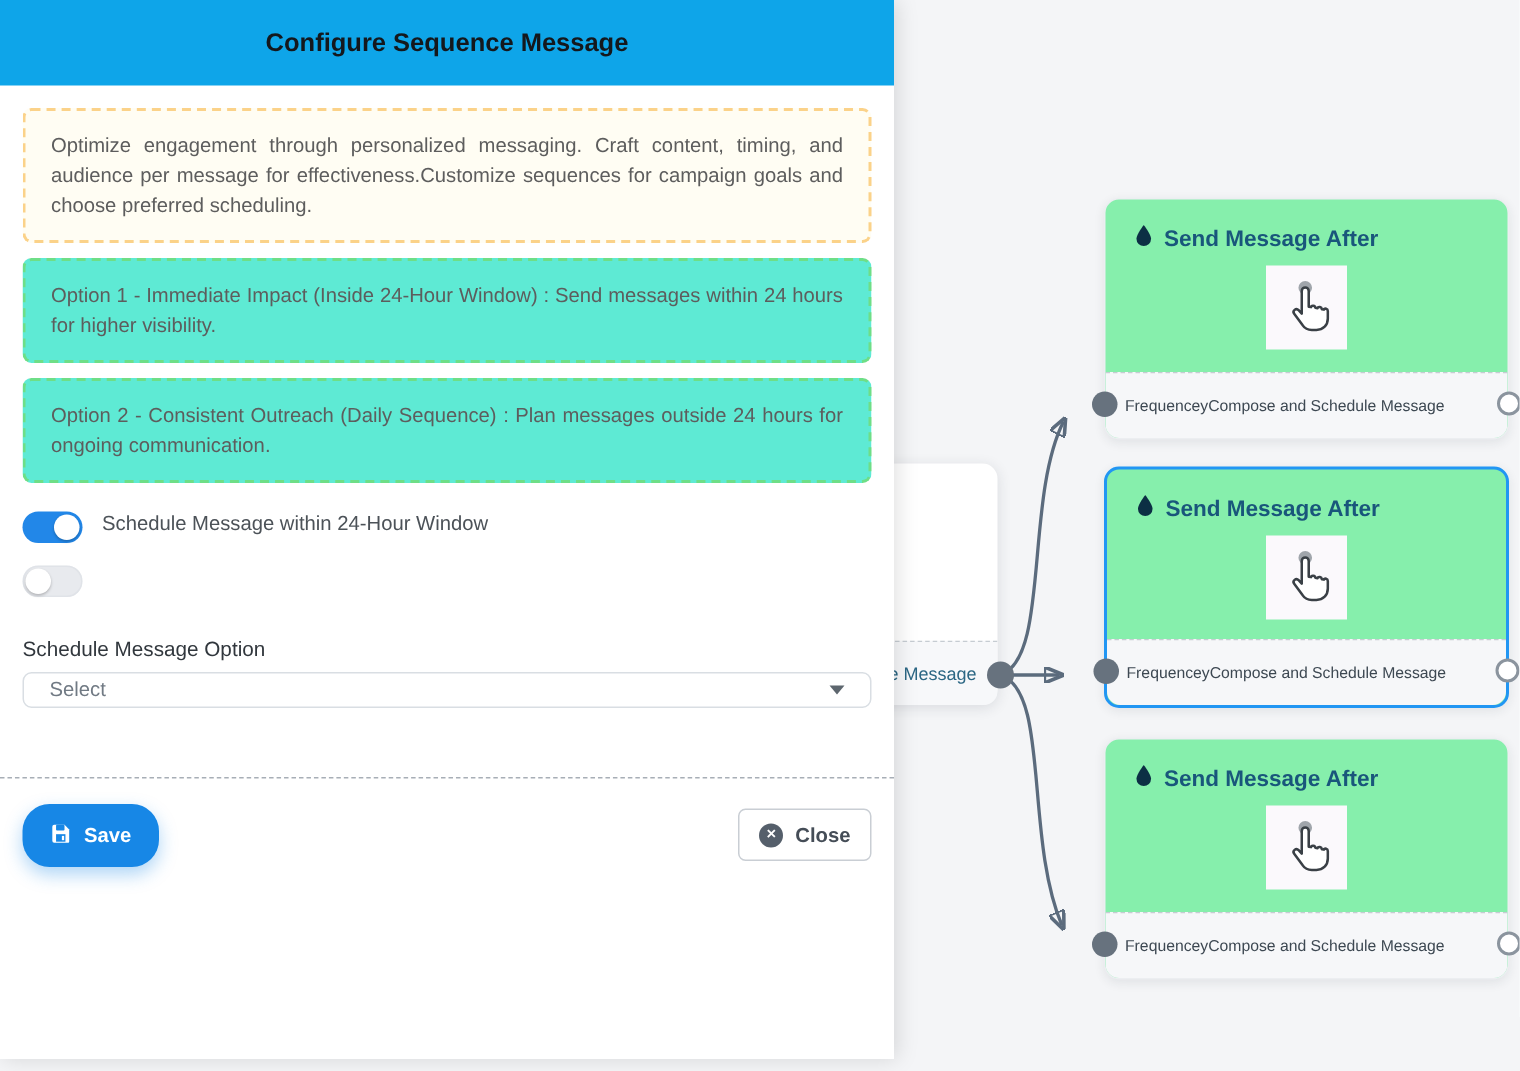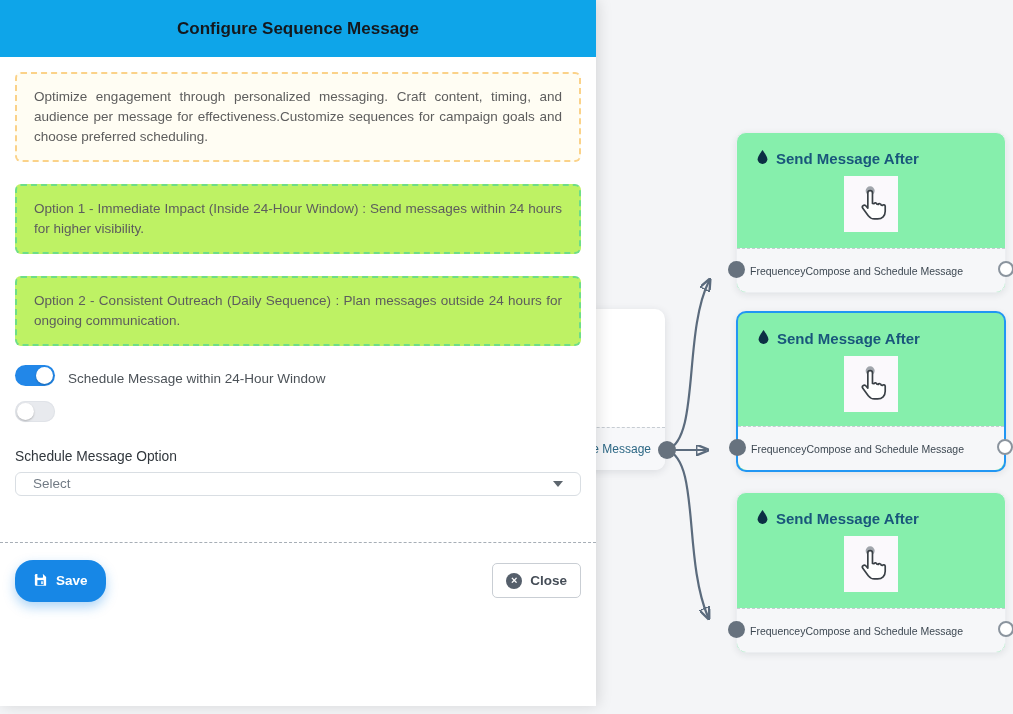--- a/index.html
+++ b/index.html
@@ -34,24 +34,24 @@
 
   
   .modal { position:absolute; left:0; top:0; width:596px; height:706px; background:#fff;
            box-shadow:2px 0 14px rgba(0,0,0,.13); z-index:20; }
   .modal-header { height:57px; background:#0ea5e9; display:flex; align-items:center;
                   justify-content:center; font-weight:bold; font-size:17px; color:#14181d; }
   .modal-body { padding:0 15px; }
   .box { border-radius:6px; padding:13px 17px; font-size:13.5px; line-height:1.48;
          color:#5d5d5d; text-align:justify; }
   .box-amber { margin-top:15px; border:2px dashed #fbd289; background:#fffdf3; }
-  .box-green { margin-top:22px; border:2px dashed #6ede87; background:#bef264; }
+  .box-green { margin-top:10px; border:2px dashed #6ede87; background:#5eead4; }
 
   .toggles { margin-top:19px; }
-  .toggle-row { display:flex; align-items:flex-end; gap:13px; margin-bottom:15px; }
+  .toggle-row { display:flex; align-items:flex-start; gap:13px; margin-bottom:15px; }
   .switch { width:40px; height:21px; border-radius:11px; position:relative; flex:0 0 auto; cursor:pointer; }
   .switch.on  { background:#2287e8; }
   .switch.off { background:#e8eaee; box-shadow:inset 0 0 0 1px #e0e3e8; }
   .knob { position:absolute; top:2px; width:17px; height:17px; border-radius:50%;
           background:#fff; box-shadow:0 1px 2px rgba(0,0,0,.25); }
   .switch.on  .knob { right:2px; }
   .switch.off .knob { left:2px; }
   .toggle-label-on  { font-size:13.5px; color:#4c5258; }
   .toggle-label-off { font-size:13.5px; color:#8d939c; }
 

